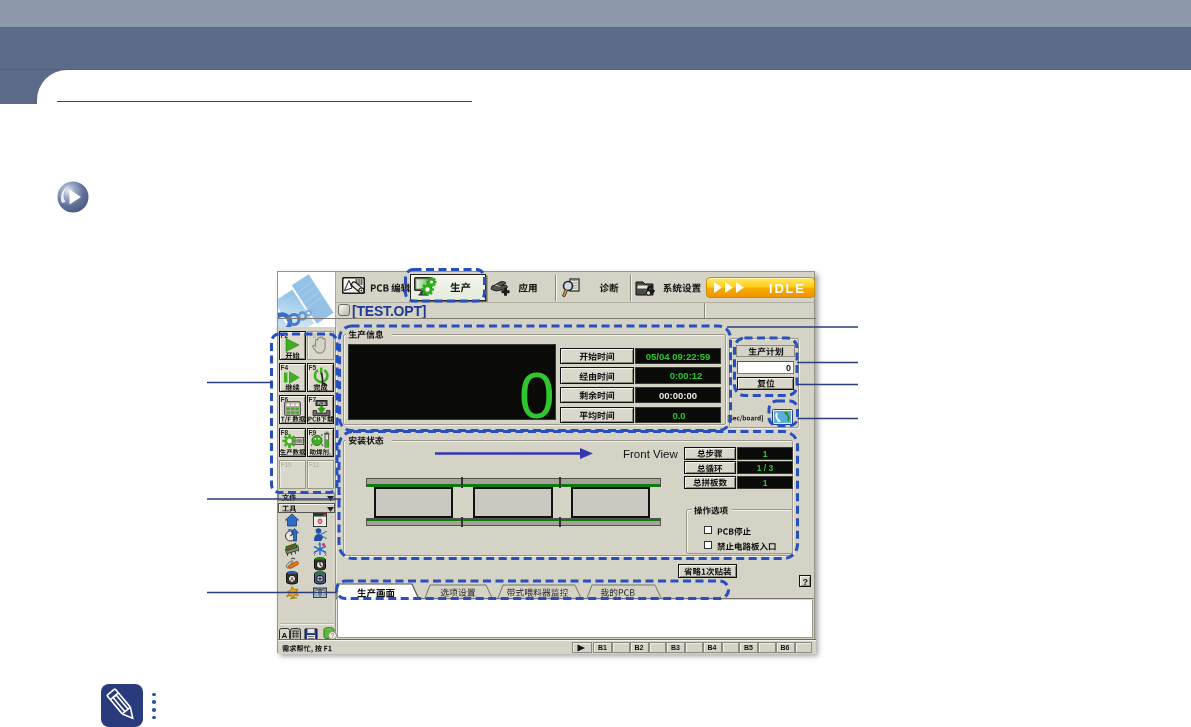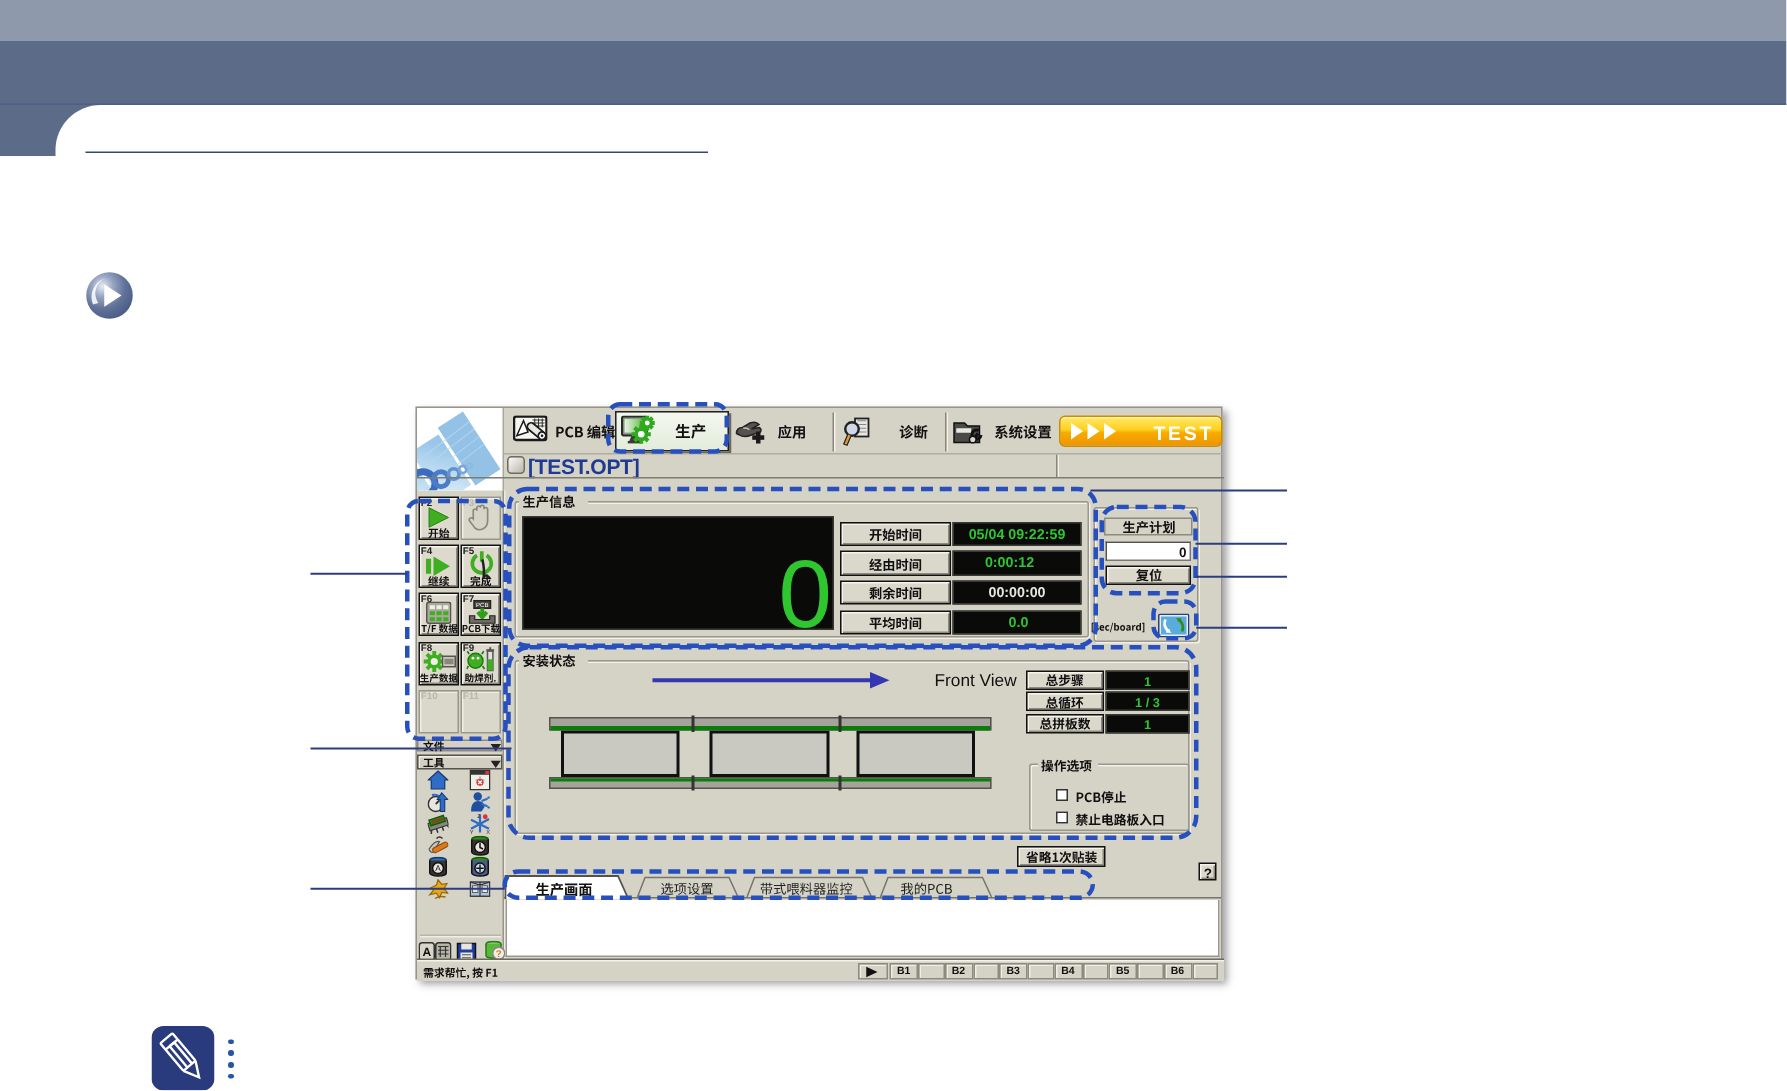--- a/index.html
+++ b/index.html
@@ -151,21 +151,21 @@
       <path d="M13 16 l4 -5 M17.5 9 a3 3 0 1 0 1.5 3" stroke="#111" stroke-width="2" fill="none"></path>
       <circle cx="13.5" cy="15" r="2.2" fill="#d8d8d2" stroke="#111" stroke-width="1"></circle>
     </svg>
     <svg style="position:absolute;left:384.0px;top:9.5px;" width="40" height="12" viewBox="0 -10.0 40 12.5">
       <path d="M2.4 -2.2C1.9 -1.5 1.1 -0.8 0.4 -0.4C0.7 -0.2 1.2 0.1 1.4 0.4C2.2 -0.1 3.1 -1.0 3.6 -1.7ZM6.2 -1.6C7.0 -1.0 8.0 -0.2 8.4 0.4L9.5 -0.3C9.0 -0.9 7.9 -1.7 7.2 -2.2ZM6.4 -4.4C6.6 -4.2 6.8 -4.0 7.0 -3.8L4.0 -3.6C5.3 -4.3 6.6 -5.1 7.8 -6.0L6.9 -6.8C6.4 -6.4 6.0 -6.0 5.5 -5.7L3.5 -5.6C4.1 -6.0 4.6 -6.5 5.2 -7.0C6.5 -7.1 7.7 -7.3 8.7 -7.5L7.9 -8.5C6.2 -8.1 3.4 -7.9 0.9 -7.8C1.0 -7.5 1.2 -7.0 1.2 -6.7C1.9 -6.8 2.7 -6.8 3.5 -6.8C3.0 -6.4 2.4 -6.0 2.2 -5.9C1.9 -5.6 1.7 -5.5 1.5 -5.5C1.6 -5.2 1.8 -4.7 1.8 -4.4C2.0 -4.5 2.4 -4.6 3.9 -4.7C3.3 -4.3 2.7 -4.0 2.4 -3.9C1.8 -3.6 1.4 -3.4 1.0 -3.3C1.1 -3.0 1.3 -2.5 1.4 -2.3C1.7 -2.4 2.1 -2.5 4.4 -2.7V-0.4C4.4 -0.3 4.4 -0.3 4.2 -0.3C4.0 -0.3 3.4 -0.3 2.9 -0.3C3.1 0.0 3.3 0.5 3.4 0.9C4.1 0.9 4.7 0.8 5.1 0.7C5.5 0.5 5.7 0.2 5.7 -0.4V-2.8L7.7 -2.9C8.0 -2.6 8.2 -2.3 8.3 -2.0L9.3 -2.6C8.9 -3.2 8.1 -4.2 7.3 -4.9Z M16.8 -3.5V-0.6C16.8 0.4 17.0 0.7 17.9 0.7C18.1 0.7 18.4 0.7 18.6 0.7C19.4 0.7 19.6 0.3 19.7 -1.3C19.4 -1.4 19.0 -1.6 18.7 -1.8C18.7 -0.5 18.6 -0.3 18.5 -0.3C18.4 -0.3 18.2 -0.3 18.1 -0.3C18.0 -0.3 18.0 -0.3 18.0 -0.6V-3.5ZM14.9 -3.4C14.9 -1.7 14.7 -0.7 13.2 -0.0C13.5 0.2 13.8 0.7 13.9 1.0C15.8 0.1 16.0 -1.3 16.1 -3.4ZM10.3 -0.7 10.6 0.5C11.6 0.1 12.8 -0.4 13.9 -0.8L13.7 -1.8C12.5 -1.4 11.2 -0.9 10.3 -0.7ZM15.8 -8.3C15.9 -7.9 16.1 -7.5 16.2 -7.2H14.0V-6.1H15.5C15.1 -5.6 14.6 -5.0 14.5 -4.8C14.2 -4.6 13.9 -4.5 13.7 -4.4C13.8 -4.2 14.0 -3.6 14.1 -3.3C14.4 -3.4 14.9 -3.5 18.3 -3.9C18.5 -3.6 18.6 -3.4 18.7 -3.1L19.7 -3.7C19.4 -4.3 18.8 -5.2 18.2 -5.9L17.3 -5.5C17.5 -5.3 17.6 -5.0 17.8 -4.8L15.8 -4.6C16.2 -5.1 16.6 -5.6 16.9 -6.1H19.6V-7.2H16.8L17.4 -7.4C17.3 -7.7 17.1 -8.2 16.9 -8.5ZM10.6 -4.1C10.8 -4.2 11.0 -4.3 11.8 -4.4C11.5 -3.9 11.2 -3.6 11.1 -3.5C10.8 -3.1 10.6 -2.9 10.3 -2.8C10.4 -2.5 10.6 -1.9 10.7 -1.7C10.9 -1.9 11.3 -2.0 13.8 -2.5C13.7 -2.8 13.7 -3.3 13.7 -3.6L12.3 -3.3C13.0 -4.1 13.6 -5.0 14.1 -5.9L13.0 -6.5C12.8 -6.2 12.7 -5.8 12.5 -5.5L11.7 -5.4C12.3 -6.2 12.8 -7.1 13.2 -8.0L12.0 -8.6C11.6 -7.5 11.0 -6.2 10.8 -5.9C10.6 -5.6 10.4 -5.4 10.2 -5.3C10.3 -5.0 10.5 -4.4 10.6 -4.1Z M21.0 -7.6C21.6 -7.2 22.2 -6.5 22.6 -6.0L23.4 -6.9C23.1 -7.3 22.3 -7.9 21.8 -8.4ZM20.4 -5.4V-4.3H21.6V-1.2C21.6 -0.8 21.3 -0.4 21.1 -0.3C21.2 -0.0 21.6 0.5 21.6 0.8C21.8 0.5 22.2 0.2 24.0 -1.3C23.9 -1.6 23.7 -2.0 23.6 -2.3L22.7 -1.6V-5.4ZM24.7 -8.2V-7.1C24.7 -6.4 24.5 -5.7 23.3 -5.1C23.5 -5.0 23.9 -4.5 24.1 -4.3C25.5 -4.9 25.8 -6.0 25.8 -7.1H27.1V-6.0C27.1 -5.0 27.4 -4.6 28.3 -4.6C28.5 -4.6 28.8 -4.6 29.0 -4.6C29.2 -4.6 29.5 -4.6 29.6 -4.7C29.6 -4.9 29.5 -5.4 29.5 -5.6C29.4 -5.6 29.1 -5.6 29.0 -5.6C28.9 -5.6 28.6 -5.6 28.5 -5.6C28.3 -5.6 28.3 -5.7 28.3 -6.0V-8.2ZM27.6 -3.0C27.3 -2.5 26.9 -2.0 26.4 -1.6C25.9 -2.0 25.5 -2.5 25.2 -3.0ZM23.8 -4.2V-3.0H24.6L24.1 -2.9C24.5 -2.1 24.9 -1.5 25.5 -1.0C24.8 -0.6 24.0 -0.3 23.1 -0.2C23.3 0.1 23.6 0.6 23.7 0.9C24.7 0.6 25.6 0.3 26.4 -0.2C27.2 0.3 28.0 0.7 29.0 0.9C29.2 0.6 29.5 0.1 29.8 -0.2C28.9 -0.3 28.1 -0.6 27.4 -1.0C28.2 -1.7 28.8 -2.6 29.2 -3.9L28.4 -4.2L28.2 -4.2Z M36.6 -7.3H37.8V-6.8H36.6ZM34.4 -7.3H35.5V-6.8H34.4ZM32.2 -7.3H33.3V-6.8H32.2ZM31.7 -4.3V-0.2H30.5V0.6H39.5V-0.2H38.3V-4.3H35.3L35.4 -4.7H39.2V-5.5H35.5L35.5 -6.0H39.0V-8.1H31.1V-6.0H34.3L34.3 -5.5H30.6V-4.7H34.2L34.1 -4.3ZM32.8 -0.2V-0.6H37.1V-0.2ZM32.8 -2.6H37.1V-2.2H32.8ZM32.8 -3.2V-3.6H37.1V-3.2ZM32.8 -1.6H37.1V-1.2H32.8Z" fill="#111"></path>
     </svg>
     <div style="position:absolute;left:428px;top:5px;width:109px;height:21px;border-radius:4px;background:linear-gradient(#ffe96a 0%,#ffcf1c 45%,#f7ab00 55%,#ef9400 100%);border:1px solid #c98f00;box-shadow:inset 0 1px 0 #fff3a0;"></div>
     <svg style="position:absolute;left:436px;top:10px" width="34" height="12" viewBox="0 0 34 12">
       <path d="M0 0 L8 5.5 L0 11 Z M11 0 L19 5.5 L11 11 Z M22 0 L30 5.5 L22 11 Z" fill="#fff"></path>
     </svg>
-    <div style="position:absolute;left:491px;top:9px;font:700 13px 'Liberation Sans',sans-serif;color:#fff;white-space:nowrap;letter-spacing:1.8px;">TEST</div>
+    <div style="position:absolute;left:491px;top:9px;font:700 13px 'Liberation Sans',sans-serif;color:#fff;white-space:nowrap;letter-spacing:1.8px;">IDLE</div>
     <div style="position:absolute;left:60px;top:32px;width:12px;height:12px;background:linear-gradient(135deg,#fbfaf6,#b8b6ac);border:1px solid #6e6c62;border-radius:3px;"></div>
     <div style="position:absolute;left:74px;top:30.5px;font:700 14px 'Liberation Sans',sans-serif;color:#1F3A94;white-space:nowrap;letter-spacing:-0.2px;">[TEST.OPT]</div>
     <div style="position:absolute;left:426px;top:31px;width:1px;height:15px;background:#8a887c;box-shadow:1px 0 0 #f4f2ea;"></div>
     <div style="position:absolute;left:58px;top:30px;width:480px;height:1px;background:#b0aea2;"></div>
     <div style="position:absolute;left:0px;top:46px;width:538px;height:1px;background:#7F7D73;"></div>
     <div style="position:absolute;left:57.2px;top:55px;width:1px;height:312px;background:#97958a;"></div>
     <div style="position:absolute;left:58.2px;top:55px;width:0.8px;height:312px;background:#eceae2;"></div>
     <div style="position:absolute;left:0.5px;top:59px;width:27.5px;height:29px;background:#DDDACD;border:1px solid #111;box-shadow:inset 1px 1px 0 #f6f4ec,inset -1px -1px 0 #8c8a7e;"></div>
     <div style="position:absolute;left:2.5px;top:60px;font:700 6.5px 'Liberation Sans',sans-serif;color:#222;white-space:nowrap;">F2</div>
     <svg style="position:absolute;left:7.0px;top:78.7px;" width="15" height="9" viewBox="0 -7.5 15 9.4">
@@ -407,21 +407,21 @@
 <svg style="position:absolute;left:578.5px;top:350.8px;" width="36" height="11" viewBox="0 -9.0 36 11.2">
     <path d="M5.6 -6.1V-3.9H3.6V-4.2V-6.1ZM0.4 -3.9V-2.9H2.4C2.2 -1.8 1.7 -0.8 0.4 0.0C0.7 0.2 1.1 0.6 1.3 0.8C2.8 -0.1 3.3 -1.5 3.5 -2.9H5.6V0.8H6.8V-2.9H8.6V-3.9H6.8V-6.1H8.4V-7.1H0.7V-6.1H2.4V-4.2V-3.9Z M13.0 -3.0V0.8H14.0V0.4H16.2V0.8H17.2V-3.0ZM14.0 -0.5V-2.0H16.2V-0.5ZM12.9 -3.5C13.2 -3.6 13.7 -3.7 16.7 -3.9C16.8 -3.7 16.9 -3.5 16.9 -3.3L17.9 -3.8C17.6 -4.5 17.0 -5.6 16.4 -6.4L15.5 -5.9C15.8 -5.6 16.0 -5.2 16.2 -4.9L14.1 -4.7C14.6 -5.5 15.1 -6.4 15.5 -7.3L14.3 -7.6C14.0 -6.5 13.3 -5.4 13.1 -5.0C12.9 -4.7 12.7 -4.5 12.5 -4.5C12.7 -4.2 12.8 -3.7 12.9 -3.5ZM10.9 -4.9H11.5C11.4 -4.0 11.3 -3.3 11.1 -2.6L10.5 -3.1C10.6 -3.6 10.8 -4.2 10.9 -4.9ZM9.4 -2.7C9.8 -2.4 10.3 -2.0 10.7 -1.6C10.3 -0.9 9.9 -0.4 9.3 -0.1C9.5 0.1 9.8 0.5 9.9 0.8C10.5 0.4 11.0 -0.2 11.4 -0.8C11.7 -0.6 11.9 -0.3 12.0 -0.1L12.7 -1.0C12.5 -1.2 12.2 -1.5 11.9 -1.9C12.2 -2.9 12.4 -4.2 12.5 -5.8L11.9 -5.9L11.7 -5.9H11.1C11.2 -6.4 11.3 -7.0 11.3 -7.5L10.3 -7.6C10.3 -7.1 10.2 -6.5 10.1 -5.9H9.3V-4.9H9.9C9.8 -4.1 9.6 -3.3 9.4 -2.7Z M22.1 -3.9C22.6 -3.2 23.1 -2.3 23.4 -1.8L24.4 -2.3C24.1 -2.9 23.5 -3.7 23.0 -4.3ZM20.7 -3.5V-1.8H19.6V-3.5ZM20.7 -4.4H19.6V-6.0H20.7ZM18.6 -6.9V-0.1H19.6V-0.9H21.7V-6.9ZM24.7 -7.6V-6.0H22.0V-4.9H24.7V-0.6C24.7 -0.5 24.7 -0.4 24.5 -0.4C24.3 -0.4 23.6 -0.4 23.0 -0.4C23.1 -0.1 23.3 0.4 23.3 0.7C24.2 0.7 24.9 0.6 25.3 0.5C25.7 0.3 25.8 0.0 25.8 -0.6V-4.9H26.7V-6.0H25.8V-7.6Z M27.6 -5.5V0.8H28.8V-5.5ZM27.8 -7.1C28.2 -6.6 28.6 -6.0 28.8 -5.6L29.7 -6.2C29.5 -6.6 29.0 -7.2 28.6 -7.6ZM30.6 -2.5H32.4V-1.7H30.6ZM30.6 -4.3H32.4V-3.4H30.6ZM29.7 -5.1V-0.8H33.4V-5.1ZM30.1 -7.2V-6.2H34.3V-0.4C34.3 -0.3 34.3 -0.2 34.2 -0.2C34.1 -0.2 33.7 -0.2 33.5 -0.2C33.6 0.0 33.7 0.5 33.8 0.7C34.3 0.7 34.7 0.7 35.1 0.6C35.4 0.4 35.4 0.1 35.4 -0.4V-7.2Z" fill="#111"></path>
   </svg>
 <div style="position:absolute;left:635px;top:347.5px;width:86px;height:16.5px;background:#0A0A08;border:1px solid #3a3a34;"></div>
 <div style="position:absolute;left:635px;top:350.7px;font:700 9.5px 'Liberation Sans',sans-serif;color:#2FC62F;white-space:nowrap;width:86px;text-align:center;">05/04 09:22:59</div>
 <div style="position:absolute;left:559.5px;top:367.2px;width:74px;height:16.5px;background:#DAD7CB;border:1px solid #111;box-shadow:inset 1px 1px 0 #f6f4ec,inset -1px -1px 0 #8c8a7e;"></div>
 <svg style="position:absolute;left:578.5px;top:370.5px;" width="36" height="11" viewBox="0 -9.0 36 11.2">
     <path d="M0.3 -0.7 0.5 0.4C1.3 0.2 2.4 -0.2 3.5 -0.4L3.3 -1.4C2.2 -1.1 1.0 -0.8 0.3 -0.7ZM0.5 -3.7C0.7 -3.8 0.9 -3.9 1.7 -4.0C1.4 -3.5 1.1 -3.2 1.0 -3.1C0.7 -2.8 0.5 -2.6 0.2 -2.5C0.4 -2.2 0.5 -1.7 0.6 -1.5C0.8 -1.7 1.2 -1.8 3.4 -2.2C3.4 -2.4 3.4 -2.9 3.5 -3.1L2.1 -2.9C2.7 -3.6 3.4 -4.4 3.9 -5.2L2.9 -5.8C2.8 -5.5 2.6 -5.2 2.4 -4.9L1.5 -4.8C2.0 -5.5 2.5 -6.4 2.9 -7.2L1.9 -7.7C1.5 -6.6 0.9 -5.5 0.7 -5.3C0.5 -5.0 0.4 -4.8 0.2 -4.7C0.3 -4.4 0.5 -3.9 0.5 -3.7ZM3.8 -7.2V-6.2H6.6C5.9 -5.2 4.6 -4.5 3.2 -4.1C3.4 -3.9 3.7 -3.4 3.9 -3.1C4.6 -3.4 5.4 -3.8 6.1 -4.3C6.9 -3.9 7.7 -3.4 8.2 -3.1L8.8 -4.0C8.4 -4.3 7.6 -4.6 6.9 -4.9C7.5 -5.5 8.0 -6.1 8.3 -6.8L7.5 -7.2L7.4 -7.2ZM3.9 -3.0V-2.1H5.5V-0.4H3.3V0.6H8.7V-0.4H6.6V-2.1H8.3V-3.0Z M11.0 -2.3H12.9V-0.7H11.0ZM16.0 -2.3V-0.7H14.0V-2.3ZM11.0 -3.3V-4.8H12.9V-3.3ZM16.0 -3.3H14.0V-4.8H16.0ZM12.9 -7.6V-5.9H9.9V0.8H11.0V0.3H16.0V0.8H17.1V-5.9H14.0V-7.6Z M22.1 -3.9C22.6 -3.2 23.1 -2.3 23.4 -1.8L24.4 -2.3C24.1 -2.9 23.5 -3.7 23.0 -4.3ZM20.7 -3.5V-1.8H19.6V-3.5ZM20.7 -4.4H19.6V-6.0H20.7ZM18.6 -6.9V-0.1H19.6V-0.9H21.7V-6.9ZM24.7 -7.6V-6.0H22.0V-4.9H24.7V-0.6C24.7 -0.5 24.7 -0.4 24.5 -0.4C24.3 -0.4 23.6 -0.4 23.0 -0.4C23.1 -0.1 23.3 0.4 23.3 0.7C24.2 0.7 24.9 0.6 25.3 0.5C25.7 0.3 25.8 0.0 25.8 -0.6V-4.9H26.7V-6.0H25.8V-7.6Z M27.6 -5.5V0.8H28.8V-5.5ZM27.8 -7.1C28.2 -6.6 28.6 -6.0 28.8 -5.6L29.7 -6.2C29.5 -6.6 29.0 -7.2 28.6 -7.6ZM30.6 -2.5H32.4V-1.7H30.6ZM30.6 -4.3H32.4V-3.4H30.6ZM29.7 -5.1V-0.8H33.4V-5.1ZM30.1 -7.2V-6.2H34.3V-0.4C34.3 -0.3 34.3 -0.2 34.2 -0.2C34.1 -0.2 33.7 -0.2 33.5 -0.2C33.6 0.0 33.7 0.5 33.8 0.7C34.3 0.7 34.7 0.7 35.1 0.6C35.4 0.4 35.4 0.1 35.4 -0.4V-7.2Z" fill="#111"></path>
   </svg>
 <div style="position:absolute;left:635px;top:367.2px;width:86px;height:16.5px;background:#0A0A08;border:1px solid #3a3a34;"></div>
-<div style="position:absolute;left:635px;top:370.4px;font:700 9.5px 'Liberation Sans',sans-serif;color:#2FC62F;white-space:nowrap;width:76px;text-align:center;">0:00:12</div>
+<div style="position:absolute;left:648px;top:370.4px;font:700 9.5px 'Liberation Sans',sans-serif;color:#2FC62F;white-space:nowrap;width:76px;text-align:center;">0:00:12</div>
 <div style="position:absolute;left:559.5px;top:386.9px;width:74px;height:16.5px;background:#DAD7CB;border:1px solid #111;box-shadow:inset 1px 1px 0 #f6f4ec,inset -1px -1px 0 #8c8a7e;"></div>
 <svg style="position:absolute;left:578.5px;top:390.2px;" width="36" height="11" viewBox="0 -9.0 36 11.2">
     <path d="M5.9 -6.6V-1.5H6.9V-6.6ZM7.4 -7.6V-0.4C7.4 -0.3 7.4 -0.2 7.2 -0.2C7.1 -0.2 6.6 -0.2 6.1 -0.3C6.3 0.0 6.4 0.5 6.5 0.8C7.2 0.8 7.7 0.7 8.0 0.6C8.3 0.4 8.4 0.1 8.4 -0.4V-7.6ZM0.4 -3.0 0.6 -2.2 1.4 -2.5V-2.0H2.2V-4.8H1.4V-4.3H0.5V-3.6H1.4V-3.2C1.0 -3.1 0.7 -3.0 0.4 -3.0ZM4.7 -7.7C3.7 -7.4 2.1 -7.2 0.6 -7.1C0.7 -6.9 0.8 -6.5 0.9 -6.3C1.4 -6.3 2.0 -6.3 2.5 -6.4V-5.9H0.4V-5.0H2.5V-2.5C2.0 -1.6 1.1 -0.8 0.3 -0.3C0.5 -0.1 0.8 0.3 1.0 0.5C1.5 0.1 2.1 -0.4 2.5 -1.0V0.7H3.5V-1.2C4.1 -0.8 4.7 -0.3 5.0 -0.0L5.6 -0.9C5.3 -1.1 4.2 -1.8 3.5 -2.2V-5.0H5.7V-5.9H3.5V-6.5C4.2 -6.6 4.9 -6.7 5.4 -6.9ZM3.9 -4.8V-3.0C3.9 -2.3 4.0 -2.1 4.6 -2.1C4.7 -2.1 4.9 -2.1 5.0 -2.1C5.5 -2.1 5.7 -2.3 5.7 -3.0C5.5 -3.1 5.2 -3.2 5.1 -3.3C5.1 -2.8 5.0 -2.8 4.9 -2.8C4.9 -2.8 4.8 -2.8 4.7 -2.8C4.6 -2.8 4.6 -2.8 4.6 -3.0V-3.4C5.0 -3.5 5.3 -3.7 5.6 -3.9L5.1 -4.5C5.0 -4.4 4.8 -4.2 4.6 -4.1V-4.8Z M14.7 -1.3C15.3 -0.7 16.1 0.0 16.5 0.5L17.4 -0.1C17.0 -0.6 16.2 -1.3 15.6 -1.8ZM11.2 -1.8C10.8 -1.2 10.1 -0.6 9.4 -0.2C9.6 -0.0 10.0 0.3 10.2 0.5C10.9 0.1 11.7 -0.7 12.2 -1.4ZM13.5 -7.7C12.5 -6.5 10.7 -5.4 9.1 -4.7C9.4 -4.5 9.7 -4.1 9.9 -3.8C10.3 -4.0 10.7 -4.3 11.1 -4.5V-4.0H12.9V-3.1H9.9V-2.1H12.9V-0.4C12.9 -0.3 12.9 -0.2 12.7 -0.2C12.6 -0.2 12.1 -0.2 11.6 -0.2C11.8 0.1 12.0 0.5 12.1 0.8C12.7 0.8 13.2 0.8 13.6 0.6C14.0 0.5 14.1 0.2 14.1 -0.4V-2.1H17.2V-3.1H14.1V-4.0H15.8V-4.6C16.3 -4.3 16.7 -4.1 17.2 -3.9C17.3 -4.2 17.6 -4.6 17.9 -4.8C16.6 -5.3 15.4 -5.9 14.1 -7.1L14.3 -7.3ZM11.7 -4.9C12.4 -5.4 13.0 -5.8 13.5 -6.4C14.1 -5.8 14.7 -5.3 15.3 -4.9Z M22.1 -3.9C22.6 -3.2 23.1 -2.3 23.4 -1.8L24.4 -2.3C24.1 -2.9 23.5 -3.7 23.0 -4.3ZM20.7 -3.5V-1.8H19.6V-3.5ZM20.7 -4.4H19.6V-6.0H20.7ZM18.6 -6.9V-0.1H19.6V-0.9H21.7V-6.9ZM24.7 -7.6V-6.0H22.0V-4.9H24.7V-0.6C24.7 -0.5 24.7 -0.4 24.5 -0.4C24.3 -0.4 23.6 -0.4 23.0 -0.4C23.1 -0.1 23.3 0.4 23.3 0.7C24.2 0.7 24.9 0.6 25.3 0.5C25.7 0.3 25.8 0.0 25.8 -0.6V-4.9H26.7V-6.0H25.8V-7.6Z M27.6 -5.5V0.8H28.8V-5.5ZM27.8 -7.1C28.2 -6.6 28.6 -6.0 28.8 -5.6L29.7 -6.2C29.5 -6.6 29.0 -7.2 28.6 -7.6ZM30.6 -2.5H32.4V-1.7H30.6ZM30.6 -4.3H32.4V-3.4H30.6ZM29.7 -5.1V-0.8H33.4V-5.1ZM30.1 -7.2V-6.2H34.3V-0.4C34.3 -0.3 34.3 -0.2 34.2 -0.2C34.1 -0.2 33.7 -0.2 33.5 -0.2C33.6 0.0 33.7 0.5 33.8 0.7C34.3 0.7 34.7 0.7 35.1 0.6C35.4 0.4 35.4 0.1 35.4 -0.4V-7.2Z" fill="#111"></path>
   </svg>
 <div style="position:absolute;left:635px;top:386.9px;width:86px;height:16.5px;background:#0A0A08;border:1px solid #3a3a34;"></div>
 <div style="position:absolute;left:635px;top:390.09999999999997px;font:700 9.5px 'Liberation Sans',sans-serif;color:#E8E8E0;white-space:nowrap;width:86px;text-align:center;">00:00:00</div>
 <div style="position:absolute;left:559.5px;top:406.6px;width:74px;height:16.5px;background:#DAD7CB;border:1px solid #111;box-shadow:inset 1px 1px 0 #f6f4ec,inset -1px -1px 0 #8c8a7e;"></div>
 <svg style="position:absolute;left:578.5px;top:409.9px;" width="36" height="11" viewBox="0 -9.0 36 11.2">
     <path d="M1.4 -5.4C1.7 -4.8 2.0 -4.0 2.1 -3.6L3.1 -3.9C3.0 -4.4 2.7 -5.1 2.4 -5.7ZM6.6 -5.8C6.4 -5.2 6.1 -4.4 5.8 -3.9L6.7 -3.6C7.0 -4.0 7.4 -4.8 7.7 -5.5ZM0.4 -3.3V-2.2H3.9V0.8H5.1V-2.2H8.6V-3.3H5.1V-6.0H8.1V-7.1H0.9V-6.0H3.9V-3.3Z M13.3 -3.9C13.8 -3.5 14.5 -2.9 14.8 -2.5L15.4 -3.3C15.1 -3.6 14.5 -4.1 14.0 -4.5ZM12.6 -1.3 13.0 -0.3C13.9 -0.8 15.2 -1.5 16.3 -2.1L16.0 -3.0C14.8 -2.3 13.4 -1.6 12.6 -1.3ZM9.2 -1.4 9.6 -0.3C10.5 -0.7 11.6 -1.4 12.7 -2.0L12.4 -2.9L11.3 -2.3V-4.5H12.3V-4.6C12.5 -4.4 12.7 -4.0 12.8 -3.9C13.2 -4.3 13.6 -4.8 13.9 -5.3H16.5C16.4 -2.0 16.3 -0.6 16.0 -0.3C15.9 -0.2 15.8 -0.2 15.6 -0.2C15.4 -0.2 14.9 -0.2 14.3 -0.2C14.5 0.1 14.6 0.5 14.6 0.8C15.1 0.8 15.7 0.8 16.1 0.8C16.4 0.7 16.7 0.6 16.9 0.3C17.3 -0.2 17.4 -1.7 17.5 -5.8C17.5 -5.9 17.5 -6.3 17.5 -6.3H14.5C14.7 -6.6 14.8 -7.0 15.0 -7.3L14.0 -7.6C13.6 -6.6 13.0 -5.6 12.3 -4.9V-5.6H11.3V-7.5H10.3V-5.6H9.3V-4.5H10.3V-1.8C9.9 -1.7 9.5 -1.5 9.2 -1.4Z M22.1 -3.9C22.6 -3.2 23.1 -2.3 23.4 -1.8L24.4 -2.3C24.1 -2.9 23.5 -3.7 23.0 -4.3ZM20.7 -3.5V-1.8H19.6V-3.5ZM20.7 -4.4H19.6V-6.0H20.7ZM18.6 -6.9V-0.1H19.6V-0.9H21.7V-6.9ZM24.7 -7.6V-6.0H22.0V-4.9H24.7V-0.6C24.7 -0.5 24.7 -0.4 24.5 -0.4C24.3 -0.4 23.6 -0.4 23.0 -0.4C23.1 -0.1 23.3 0.4 23.3 0.7C24.2 0.7 24.9 0.6 25.3 0.5C25.7 0.3 25.8 0.0 25.8 -0.6V-4.9H26.7V-6.0H25.8V-7.6Z M27.6 -5.5V0.8H28.8V-5.5ZM27.8 -7.1C28.2 -6.6 28.6 -6.0 28.8 -5.6L29.7 -6.2C29.5 -6.6 29.0 -7.2 28.6 -7.6ZM30.6 -2.5H32.4V-1.7H30.6ZM30.6 -4.3H32.4V-3.4H30.6ZM29.7 -5.1V-0.8H33.4V-5.1ZM30.1 -7.2V-6.2H34.3V-0.4C34.3 -0.3 34.3 -0.2 34.2 -0.2C34.1 -0.2 33.7 -0.2 33.5 -0.2C33.6 0.0 33.7 0.5 33.8 0.7C34.3 0.7 34.7 0.7 35.1 0.6C35.4 0.4 35.4 0.1 35.4 -0.4V-7.2Z" fill="#111"></path>
   </svg>

